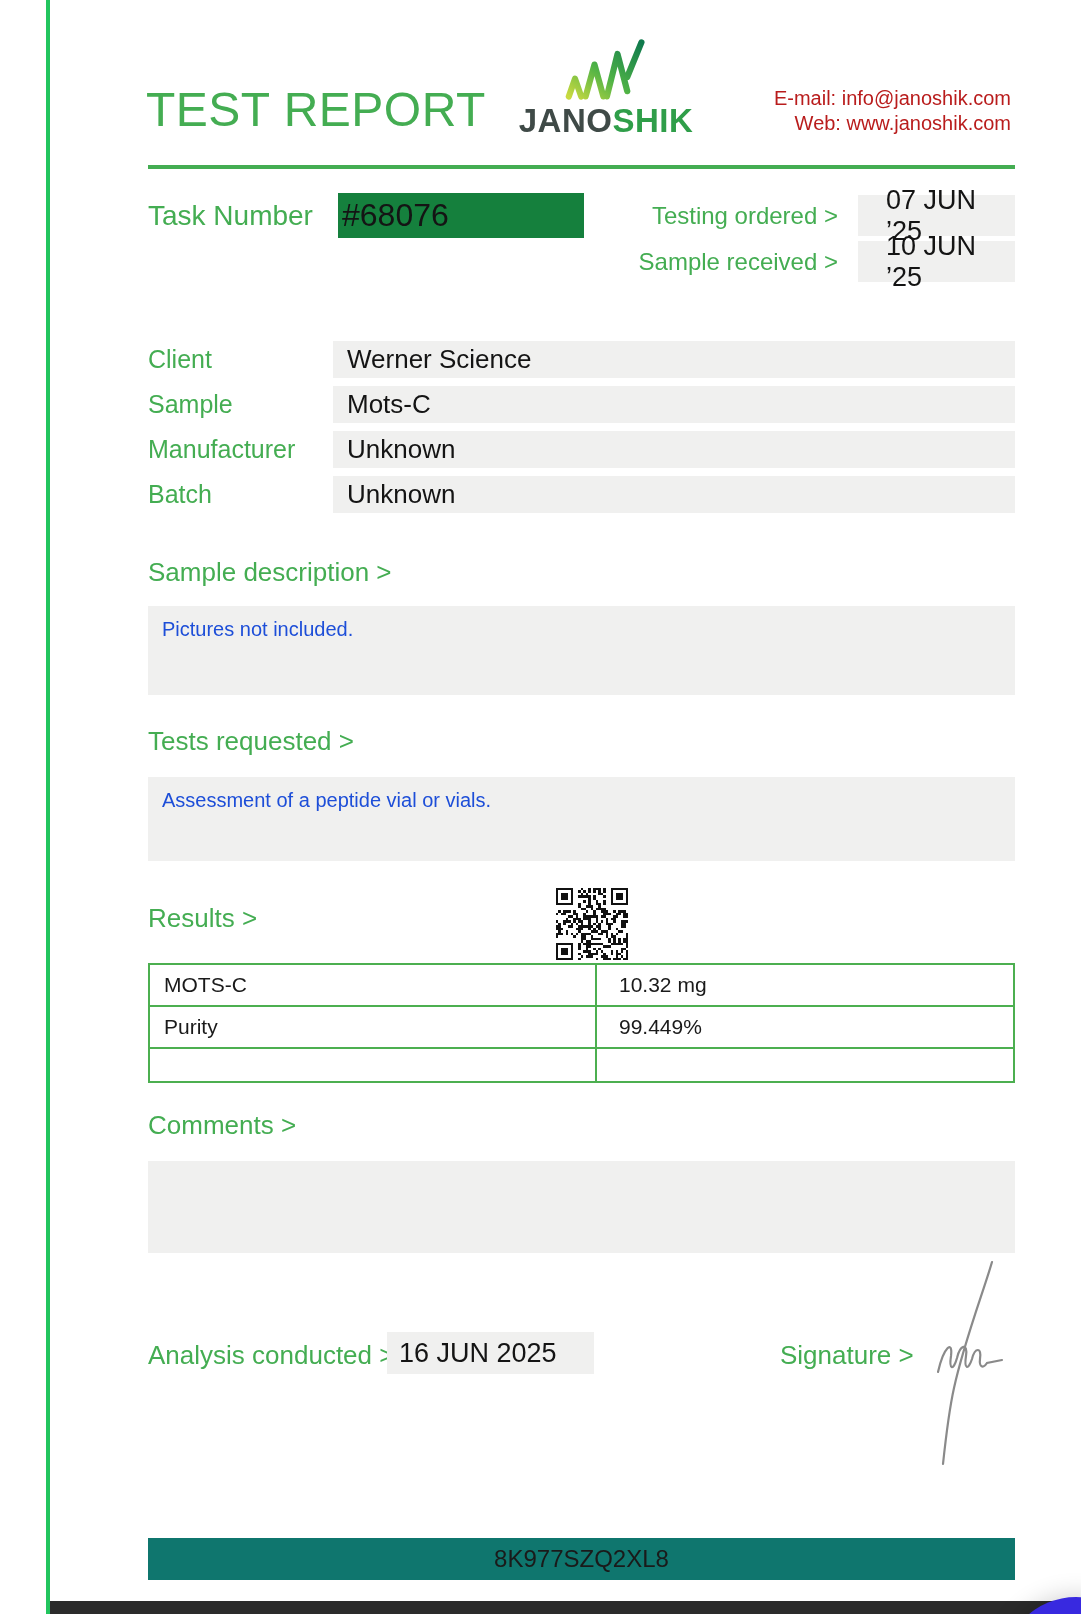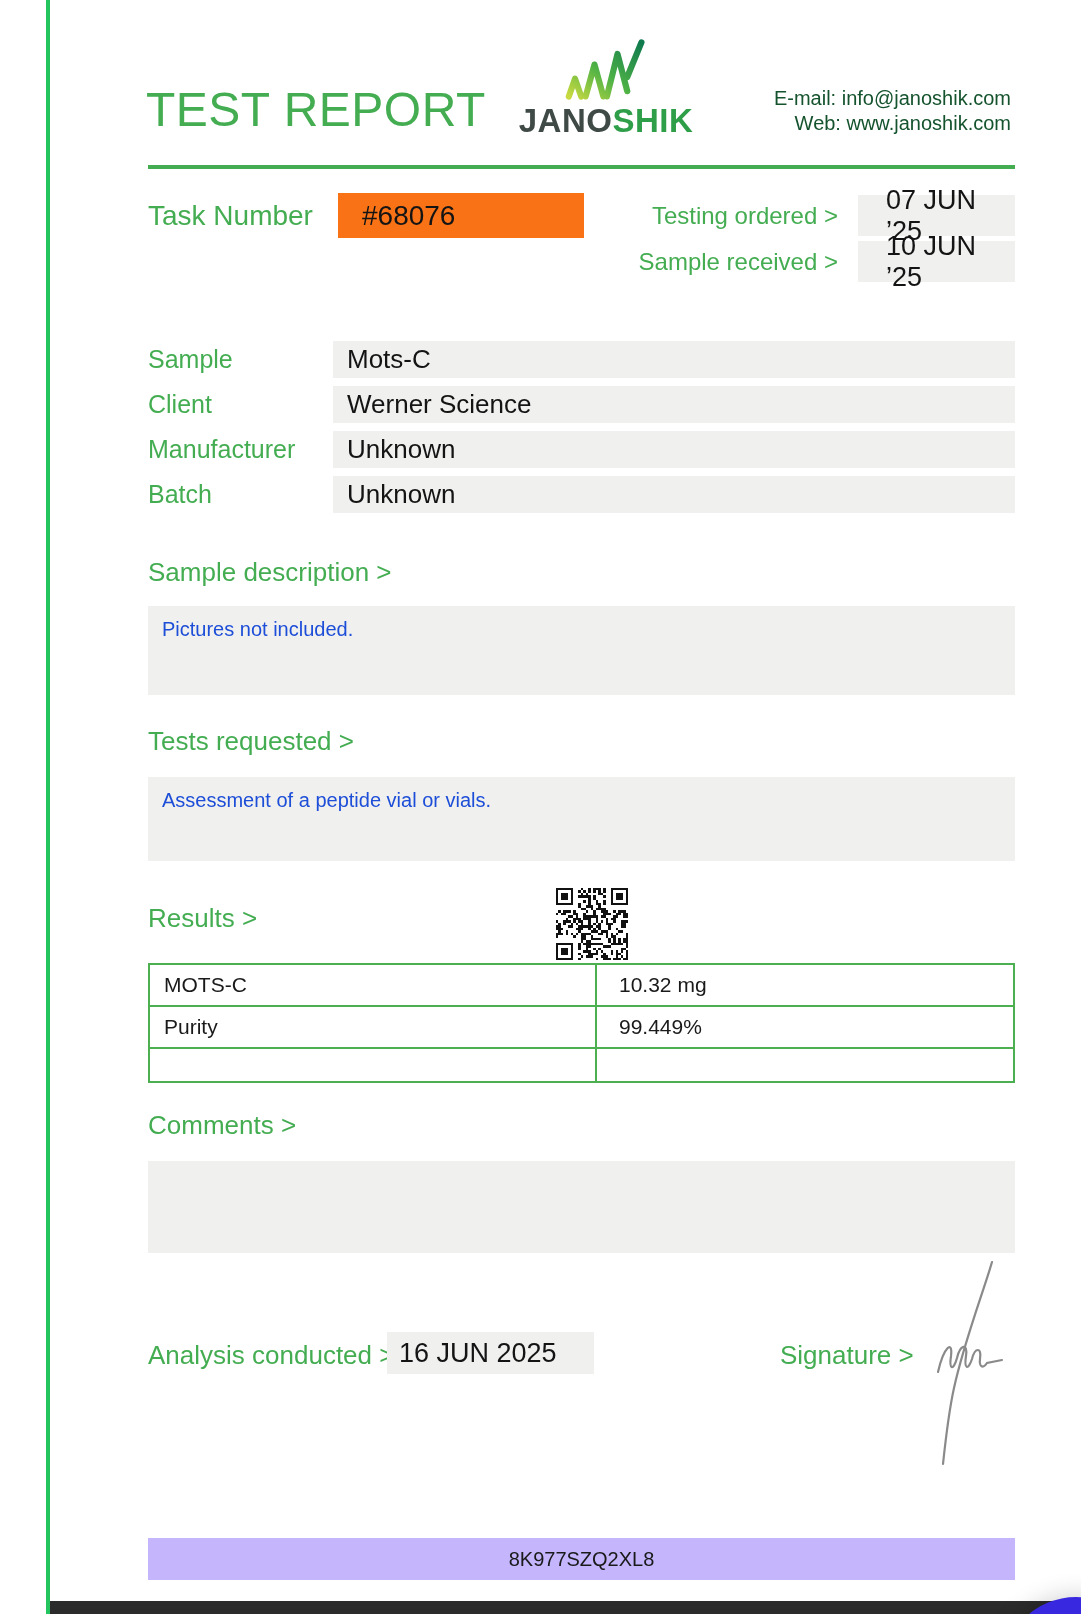--- a/index.html
+++ b/index.html
@@ -7,26 +7,26 @@
   body { font-family:"Liberation Sans", sans-serif; }
   .page {
     position:relative; width:1081px; height:1614px; background:#fff;
     overflow:hidden; border-left:4px solid #22c55e;margin-left:46px;
   }
   
   .title { position:absolute; left:96px; top:82px; font-size:48px; font-weight:500; letter-spacing:.5px; color:var(--green,#44ad52); }
   .logo { position:absolute; left:458px; top:38px; width:196px; text-align:center; }
   .logo-text { font-size:33px; font-weight:700; letter-spacing:.5px; color:#3f4a47; margin-top:-2px; }
   .logo-text .shik { color:#2f9e49; }
-  .contact { position:absolute; right:116px; top:86px; text-align:right; font-size:20px; line-height:25px; color:#14532d; }
+  .contact { position:absolute; right:116px; top:86px; text-align:right; font-size:20px; line-height:25px; color:#b91c1c; }
   .divider { position:absolute; left:98px; top:165px; width:867px; height:4px; background:var(--green,#44ad52); }
   
   .task-label { position:absolute; left:98px; top:200px; font-size:28px; color:var(--green,#44ad52); }
-  .task-value { position:absolute; left:288px; top:193px; width:246px; height:45px; background:#f97316;
-    display:flex; align-items:center; padding-left:24px; font-size:28px; color:#141414; }
+  .task-value { position:absolute; left:288px; top:193px; width:246px; height:45px; background:#15803d;
+    display:flex; align-items:center; padding-left:4px; font-size:32px; color:#141414; }
   .dates { position:absolute; left:560px; top:193px; width:405px; }
   .date-row { display:flex; align-items:center; justify-content:flex-end; height:45px; margin-bottom:1px;gap:10px; }
   .date-row .dlabel { font-size:24px; color:var(--green,#44ad52); margin-right:10px; white-space:nowrap; }
   .date-row .dvalue { width:157px; height:41px; background:#f0f0ef; display:flex; align-items:center; padding-left:28px;
     font-size:27px; color:#141414; }
   
   .info { position:absolute; left:98px; top:341px; width:867px; }
   .info-row { position:relative; height:37px; margin-bottom:8px; }
   .info-row .ilabel { position:absolute; left:0; top:0; line-height:37px; font-size:25px; color:var(--green,#44ad52); }
   .info-row .ivalue { margin-left:185px; height:37px; background:#f0f0ef; display:flex; align-items:center;
@@ -43,22 +43,22 @@
   .rrow.empty { min-height:34px; }
   .rcell-name { width:447px; border-right:2px solid #4caf50; padding:8px 0 8px 14px; font-size:21px; color:#1a1a1a; }
   .rcell-val { flex:1; padding:8px 0 8px 22px; font-size:21px; color:#1a1a1a; }
   
   .analysis-label { position:absolute; left:98px; top:1340px; font-size:26px; color:var(--green,#44ad52); }
   .analysis-date { position:absolute; left:337px; top:1332px; width:207px; height:42px; background:#f0f0ef;
     display:flex; align-items:center; padding-left:12px; font-size:27px; color:#141414; }
   .sig-label { position:absolute; left:730px; top:1340px; font-size:26px; color:var(--green,#44ad52); }
   .sig { position:absolute; left:876px; top:1256px; }
   .verify { position:absolute; left:98px; top:1476px; width:880px; font-size:24.5px; white-space:nowrap; color:var(--green,#44ad52); }
-  .key-box { position:absolute; left:98px; top:1538px; width:867px; height:42px; background:#c4b5fd;
-    display:flex; align-items:center; justify-content:center; font-size:20px; color:#1a1a1a; }
+  .key-box { position:absolute; left:98px; top:1538px; width:867px; height:42px; background:#0f766e;
+    display:flex; align-items:center; justify-content:center; font-size:24px; color:#1a1a1a; }
   .bottom-bar { position:absolute; left:0; top:1601px; width:1081px; height:13px; background:#2b2b2b; }
   .fab { position:absolute; left:953px; top:1597px; width:146px; height:146px; border-radius:50%;
     background:#3829e0; box-shadow:0 0 26px rgba(0,0,0,.20); z-index:5; }
 </style>
 </head>
 <body>
 
 <div class="page">
 
   <div class="title">TEST REPORT</div>
@@ -93,26 +93,26 @@
       <span class="dvalue">07 JUN ’25</span>
     </div>
     <div class="date-row">
       <span class="dlabel">Sample received &gt;</span>
       <span class="dvalue">10 JUN ’25</span>
     </div>
   </div>
 
   <div class="info">
     <div class="info-row">
+      <span class="ilabel">Client</span>
+      <div class="ivalue">Werner Science</div>
+    </div>
+    <div class="info-row">
       <span class="ilabel">Sample</span>
       <div class="ivalue">Mots-C</div>
-    </div>
-    <div class="info-row">
-      <span class="ilabel">Client</span>
-      <div class="ivalue">Werner Science</div>
     </div>
     <div class="info-row">
       <span class="ilabel">Manufacturer</span>
       <div class="ivalue">Unknown</div>
     </div>
     <div class="info-row">
       <span class="ilabel">Batch</span>
       <div class="ivalue">Unknown</div>
     </div>
   </div>

